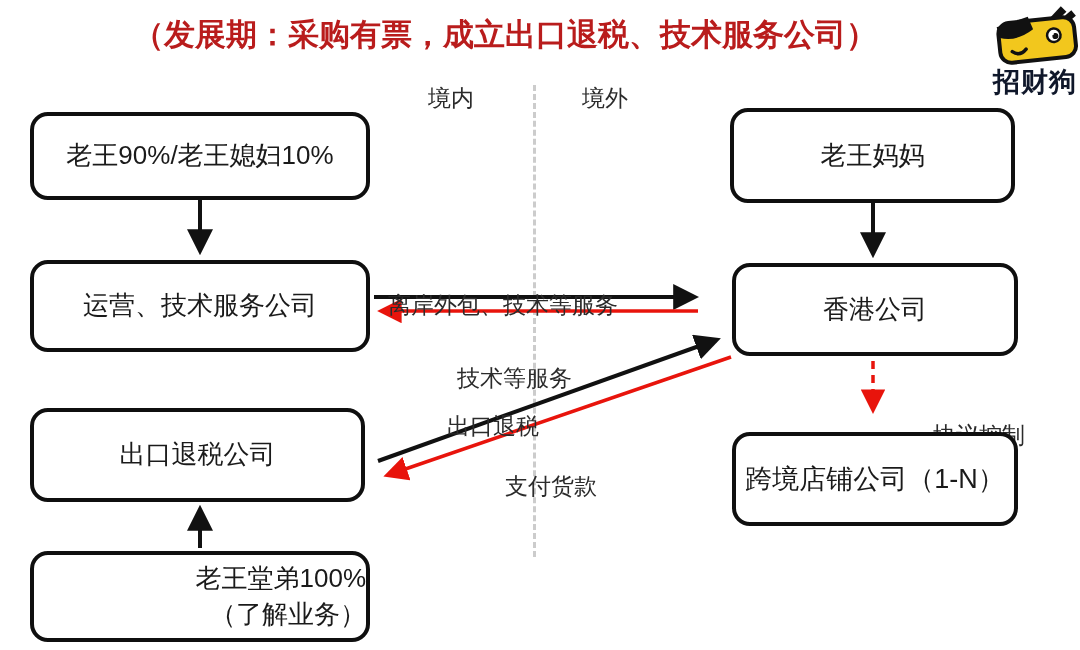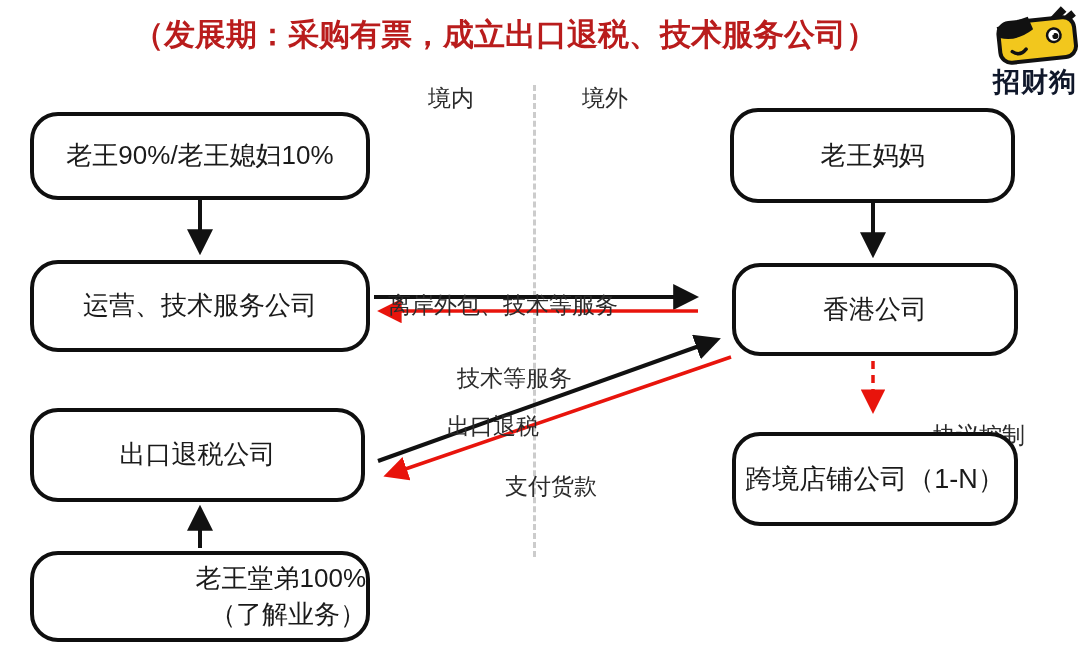--- a/index.html
+++ b/index.html
@@ -15,21 +15,21 @@
   }
   .divider{
     position:absolute;left:533px;top:85px;height:472px;width:0;
     border-left:3px dashed #cccccc;
   }
   .region-label{
     position:absolute;font-size:23px;color:#2b2b2b;white-space:nowrap;
   }
   .node{
     position:absolute;box-sizing:border-box;
-    border:4px solid #0f0f0f;border-radius:28px;background:#ffffff;
+    border:4px solid #0f0f0f;border-radius:18px;background:#ffffff;
     display:flex;flex-direction:column;align-items:center;justify-content:center;
     font-size:26px;color:#1a1a1a;text-align:center;line-height:1.35;
     z-index:3;white-space:nowrap;
   }
   .edge-label{
     position:absolute;font-size:23px;color:#2b2b2b;white-space:nowrap;z-index:2;margin-top:36px;
   }
   #arrow-layer{position:absolute;left:0;top:0;z-index:1;pointer-events:none;}
   .logo{position:absolute;z-index:4;}
   .logo-text{

